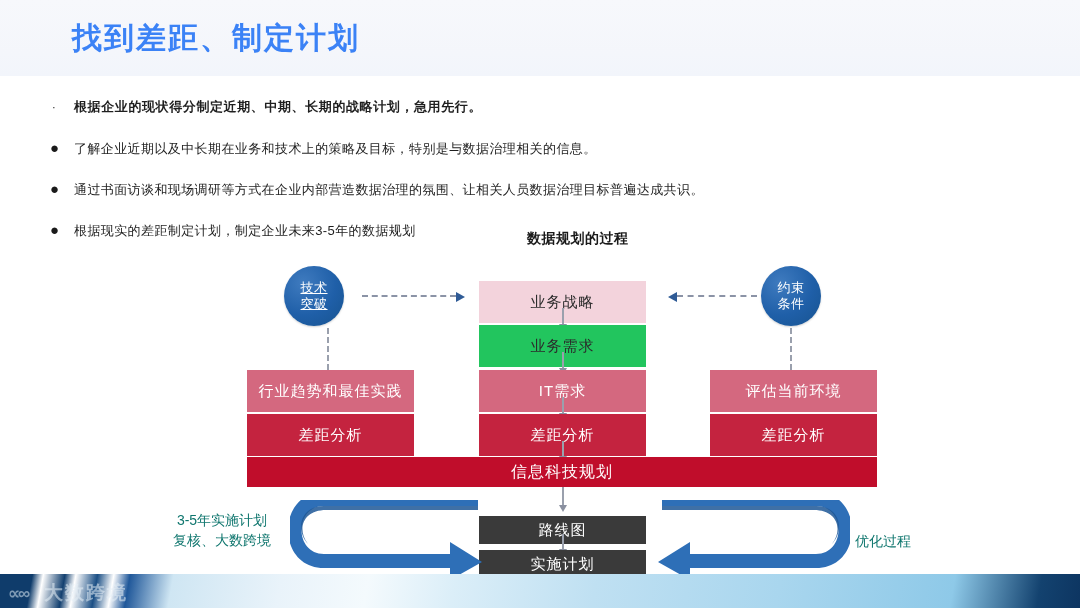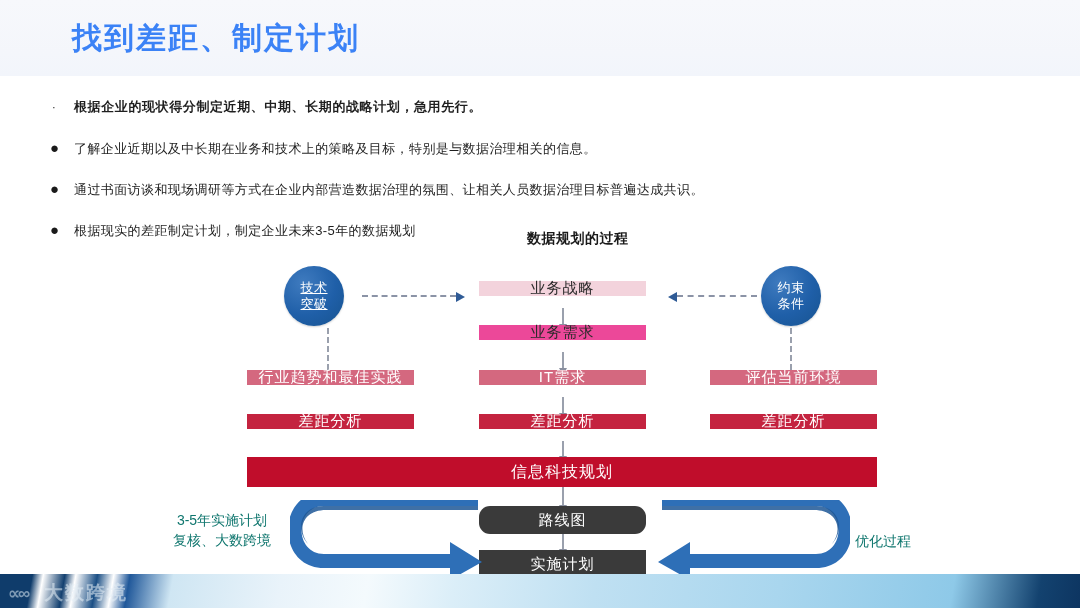--- a/index.html
+++ b/index.html
@@ -88,23 +88,23 @@
     width: 60px; height: 60px;
     background: radial-gradient(circle at 32% 28%, #3f7bbf 0%, #1f5fa8 55%, #17538f 100%);
     font-size: 13px; line-height: 16px;
     letter-spacing: 0.5px;
     white-space: normal;
     box-shadow: 0 1px 2px rgba(0,0,0,.18);
     flex-direction: column;
   }
 
   
-  .bar { height: 15px; }
+  .bar { height: 42px; }
   .c1 { background: #f3d3dc; color: #2b2b2b; }
-  .c2 { background: #ec4899; color: #2b2b2b; }
+  .c2 { background: #22c55e; color: #2b2b2b; }
   .c3 { background: #d4687f; color: #ffffff; }
   .c4 { background: #c4233f; color: #ffffff; }
   .c-dark { background: #3a3a3a; color: #ffffff; }
   .c-red-wide { background: #c00d2b; color: #ffffff; }
 
   
   .varrow { position: absolute; width: 2px; background: #9aa0ad; }
   .varrow::after {
     content: ""; position: absolute; left: -3px; bottom: -6px;
     border-left: 4px solid transparent;
@@ -235,21 +235,21 @@
 
     <div class="node bar c4" style="left:479px; top:186px; width:167px;">差距分析</div>
     <div class="varrow" style="left:562px; top:213px; height:16px;"></div>
 
     <div class="node bar c3" style="left:710px; top:142px; width:167px;">评估当前环境</div>
     <div class="node bar c4" style="left:710px; top:186px; width:167px;">差距分析</div>
 
     <div class="node c-red-wide" style="left:247px; top:229px; width:630px; height:30px; font-size:16px;">信息科技规划</div>
     <div class="varrow" style="left:562px; top:259px; height:19px;"></div>
 
-    <div class="node c-dark" style="left:479px; top:278px; width:167px; height:28px;border-radius:11px;">路线图</div>
+    <div class="node c-dark" style="left:479px; top:288px; width:167px; height:28px;">路线图</div>
     <div class="varrow" style="left:562px; top:306px; height:16px;"></div>
     <div class="node c-dark" style="left:479px; top:322px; width:167px; height:28px;">实施计划</div>
 
     <svg class="curve-arrow" style="left:290px; top:272px;" width="195" height="82" viewBox="0 0 195 82">
       <path d="M188 6 L34 6 C4 6 4 54 34 54 L160 54 L160 42 L192 62 L160 80 L160 68 L34 68 C-14 68 -14 -8 34 -8 L188 -8 Z" fill="#2e6fb7"></path>
       <path d="M188 6 L34 6 C10 6 5 30 18 44 C6 28 14 10 36 10 L188 10 Z" fill="#1d5796" opacity=".85"></path>
     </svg>
 
     <svg class="curve-arrow" style="left:655px; top:272px;" width="195" height="82" viewBox="0 0 195 82">
       <path d="M7 6 L161 6 C191 6 191 54 161 54 L35 54 L35 42 L3 62 L35 80 L35 68 L161 68 C209 68 209 -8 161 -8 L7 -8 Z" fill="#2e6fb7"></path>

